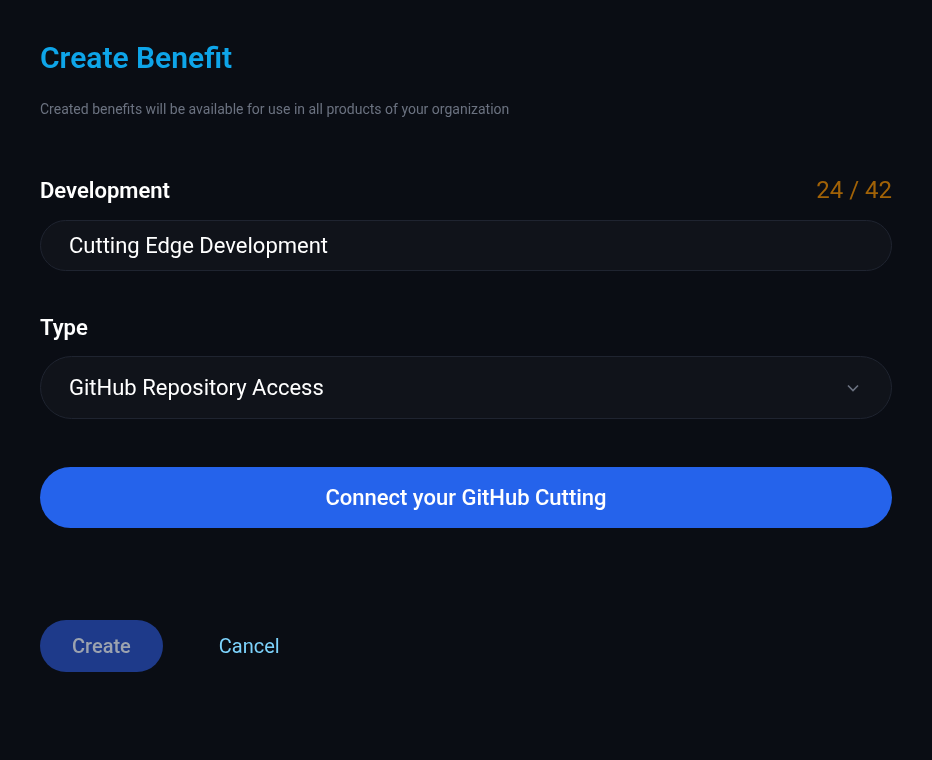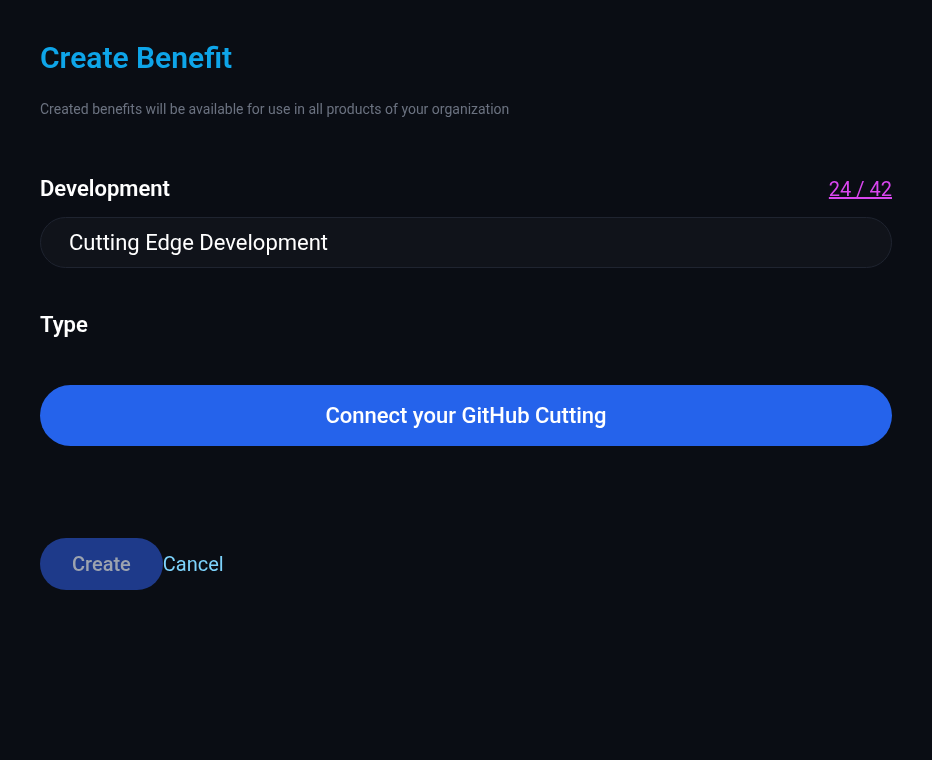--- a/index.html
+++ b/index.html
@@ -42,23 +42,22 @@
       margin-bottom: 16px;
     }
     
     .field-label {
       font-size: 22px;
       font-weight: 600;
       color: #ffffff;
     }
     
     .char-counter {
-      font-size: 20px;
-      color: #d946ef;
-      text-decoration: underline;
+      font-size: 24px;
+      color: #a16207;
     }
     
     .text-input {
       width: 100%;
       background-color: #10131a;
       border: 1px solid #1f2430;
       border-radius: 32px;
       padding: 12px 28px;
       font-size: 22px;
       color: #ffffff;
@@ -113,20 +112,21 @@
       color: #ffffff;
       cursor: pointer;
       margin-top: 4px;
       margin-bottom: 92px;
       font-family: inherit;
     }
     
     .button-row {
       display: flex;
       align-items: center;
+      gap: 56px;
     }
     
     .create-button {
       background-color: #1e3a8a;
       border: none;
       border-radius: 26px;
       padding: 14px 32px;
       font-size: 20px;
       font-weight: 500;
       color: #9ca3af;
@@ -155,20 +155,28 @@
       <label class="field-label">Development</label>
       <span class="char-counter">24 / 42</span>
     </div>
     <input type="text" class="text-input" value="Cutting Edge Development" style="">
   </div>
   
   <div class="field-group">
     <div class="field-header">
       <label class="field-label">Type</label>
     </div>
+    <div class="select-wrapper">
+      <div class="select-input">
+        <span>GitHub Repository Access</span>
+        <svg class="chevron-icon" viewBox="0 0 24 24">
+          <polyline points="6 9 12 15 18 9"></polyline>
+        </svg>
+      </div>
+    </div>
   </div>
   
   <button class="connect-button">Connect your GitHub Cutting</button>
   
   <div class="button-row">
     <button class="create-button">Create</button>
     <button class="cancel-link">Cancel</button>
   </div>
 </div>
 

